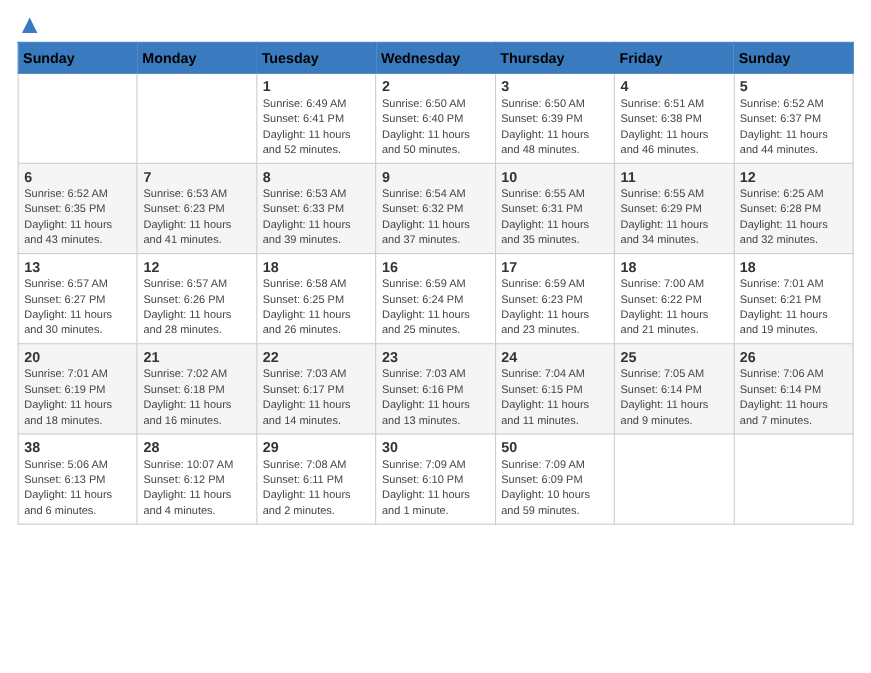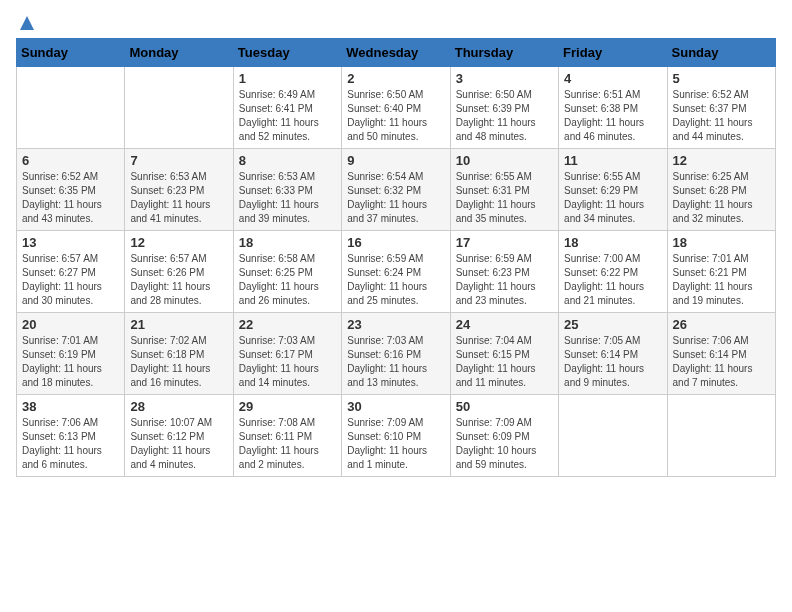--- a/index.html
+++ b/index.html
@@ -271,21 +271,21 @@
         <td>
           <span class="day-num">26</span>
           <div class="day-info">Sunrise: 7:06 AM
 Sunset: 6:14 PM
 Daylight: 11 hours and 7 minutes.</div>
         </td>
       </tr>
       <tr>
         <td>
           <span class="day-num">38</span>
-          <div class="day-info">Sunrise: 7:06 AM
+          <div class="day-info">Sunrise: 5:06 AM
 Sunset: 6:13 PM
 Daylight: 11 hours and 6 minutes.</div>
         </td>
         <td>
           <span class="day-num">28</span>
           <div class="day-info">Sunrise: 10:07 AM
 Sunset: 6:12 PM
 Daylight: 11 hours and 4 minutes.</div>
         </td>
         <td>

